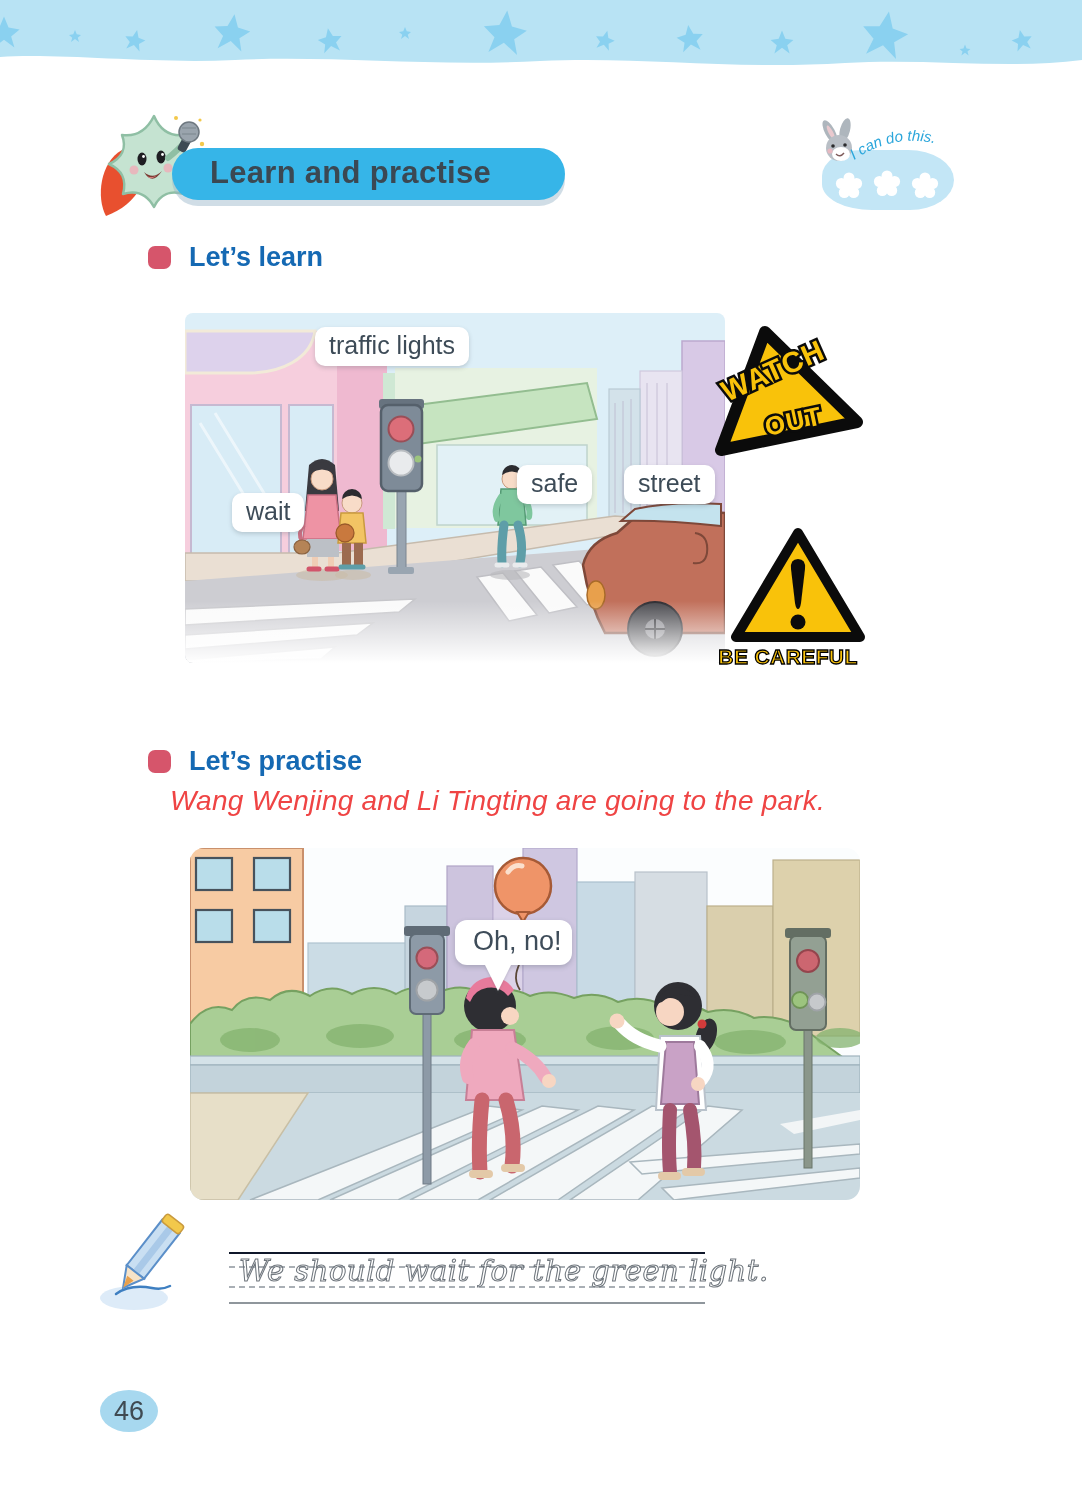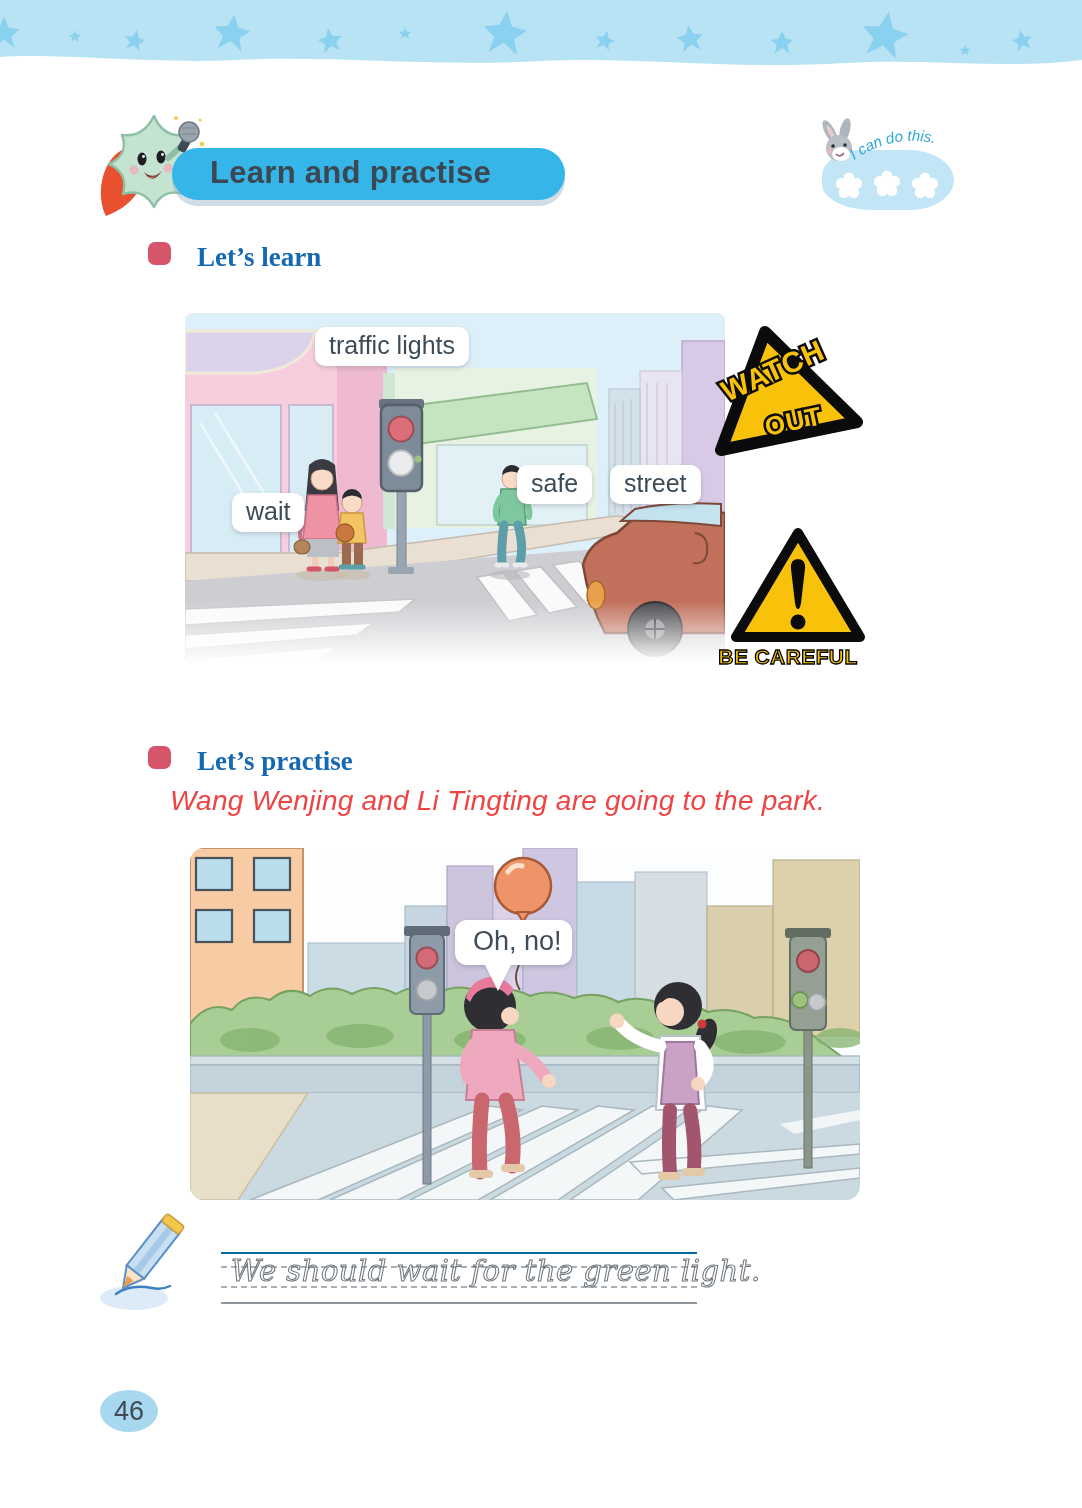--- a/index.html
+++ b/index.html
@@ -10,21 +10,21 @@
   
   .title-pill{position:absolute;left:172px;top:148px;width:393px;height:52px;background:#36B5E8;
               border-radius:26px;box-shadow:0 6px 0 rgba(150,180,200,.45);}
   .title-pill span{position:absolute;left:38px;top:7px;font-size:31px;font-weight:bold;color:#3B4852;letter-spacing:.3px;}
 
   .badge{position:absolute;left:812px;top:118px;width:150px;height:95px;}
   .badge-blob{position:absolute;left:10px;top:32px;width:132px;height:60px;background:#C3E6F6;
               border-radius:40px 46px 44px 50px / 26px 30px 30px 26px;}
 
   
-  .sect{position:absolute;display:flex;align-items:flex-start;gap:26px;font-family:Liberation Serif, serif;}
+  .sect{position:absolute;display:flex;align-items:center;gap:18px;}
   .bullet{width:23px;height:23px;border-radius:7px;background:#D6556B;}
   .sect-h{font-size:27px;font-weight:bold;color:#1569B3;}
 
   .intro{position:absolute;left:170px;top:785px;font-size:28px;font-style:italic;color:#ef4444;letter-spacing:.2px;}
 
   
   .illus1{position:absolute;left:185px;top:313px;width:540px;height:350px;border-radius:8px;overflow:hidden;}
   .illus2{position:absolute;left:190px;top:848px;width:670px;height:352px;border-radius:14px;overflow:hidden;}
 
   .label-box{position:absolute;background:#fff;border-radius:10px;padding:4px 14px 6px 14px;
@@ -38,21 +38,21 @@
 
   .caption{position:absolute;left:565px;top:1102px;width:296px;background:#fff;border-radius:12px;
            padding:12px 16px 14px 16px;font-size:25px;line-height:39px;color:#42505C;
            box-shadow:0 2px 6px rgba(80,90,100,.3);}
   .caption .red{color:#DD3333;}
 
   .becareful-label{position:absolute;left:708px;top:645px;width:160px;text-align:center;
                    font-size:21px;font-weight:800;color:#F9C20A;-webkit-text-stroke:1.3px #000;letter-spacing:.4px;}
 
   
-  .hw{position:absolute;left:221px;width:476px;height:48px;border-top:2px solid #0369a1;border-bottom:2px solid #8F969C;}
+  .hw{position:absolute;left:229px;width:476px;height:48px;border-top:2px solid #0f172a;border-bottom:2px solid #8F969C;}
   .hw .dash{position:absolute;left:0;right:0;border-top:2px dashed #A9AFB5;}
   .hw .d1{top:12px;} .hw .d2{top:32px;}
   .hw-text{position:absolute;left:10px;top:0px;font-family:"DejaVu Serif",serif;font-style:italic;
            font-size:29px;color:transparent;-webkit-text-stroke:1.05px #6F767D;letter-spacing:.5px;white-space:nowrap;}
 
   .pagenum{position:absolute;left:100px;top:1390px;width:58px;height:42px;background:#A7D8EF;border-radius:50%;
            display:flex;align-items:center;justify-content:center;font-size:27px;color:#3F4A52;}
 </style>
 </head>
 <body>
@@ -253,21 +253,21 @@
         <circle cx="470" cy="316" r="10" fill="#8A8A90"></circle>
         <path d="M470,306 v20 M460,316 h20" stroke="#2E2E33" stroke-width="2"></path>
         <path d="M510,220 q14,2 12,20 q-2,12 -14,10" fill="none" stroke="#7E4839" stroke-width="2"></path>
       </g>
       <rect x="0" y="288" width="540" height="62" fill="url(#fade1)"></rect>
     </svg>
     
     <div class="label-box" style="left:130px;top:14px"><span>traffic lights</span></div>
     <div class="label-box" style="left:47px;top:180px"><span>wait</span></div>
     <div class="label-box" style="left:332px;top:152px"><span>safe</span></div>
-    <div class="label-box" style="left:425px;top:152px"><span>street</span></div>
+    <div class="label-box" style="left:439px;top:152px"><span>street</span></div>
   </div>
 
   <svg class="abs" style="left:705px;top:320px" width="165" height="150" viewBox="0 0 165 150">
     <polygon points="60,12 16,130 152,102" fill="#F9C20A" stroke="#0B0B0B" stroke-width="12" stroke-linejoin="round"></polygon>
     <text transform="translate(22,82) rotate(-24)" font-size="29" font-weight="bold" fill="#F9C20A" stroke="#0B0B0B" stroke-width="5" paint-order="stroke" letter-spacing="1" font-family="Liberation Sans,sans-serif">WATCH</text>
     <text transform="translate(62,116) rotate(-12)" font-size="26" font-weight="bold" fill="#F9C20A" stroke="#0B0B0B" stroke-width="5" paint-order="stroke" letter-spacing="1" font-family="Liberation Sans,sans-serif">OUT</text>
   </svg>
 
   <svg class="abs" style="left:728px;top:525px" width="140" height="122" viewBox="0 0 140 122">
     <polygon points="70,8 8,112 132,112" fill="#F9C20A" stroke="#0B0B0B" stroke-width="10" stroke-linejoin="round"></polygon>

